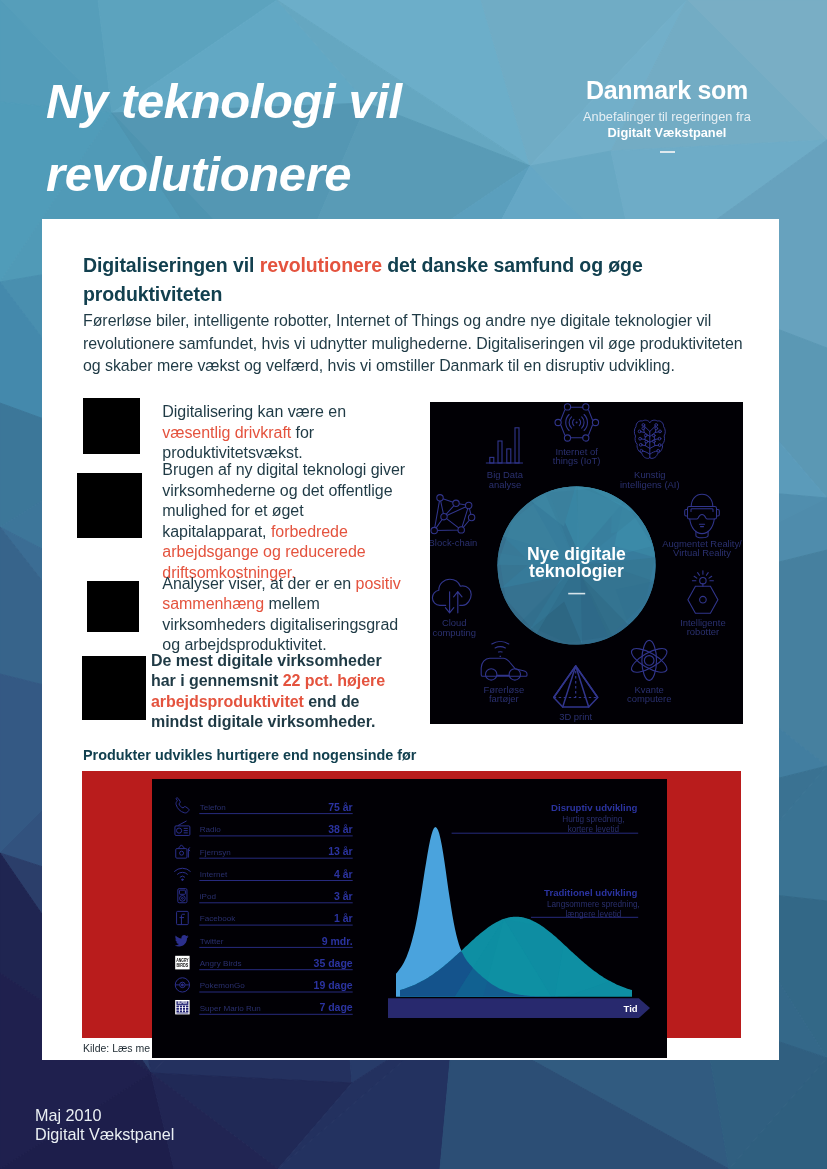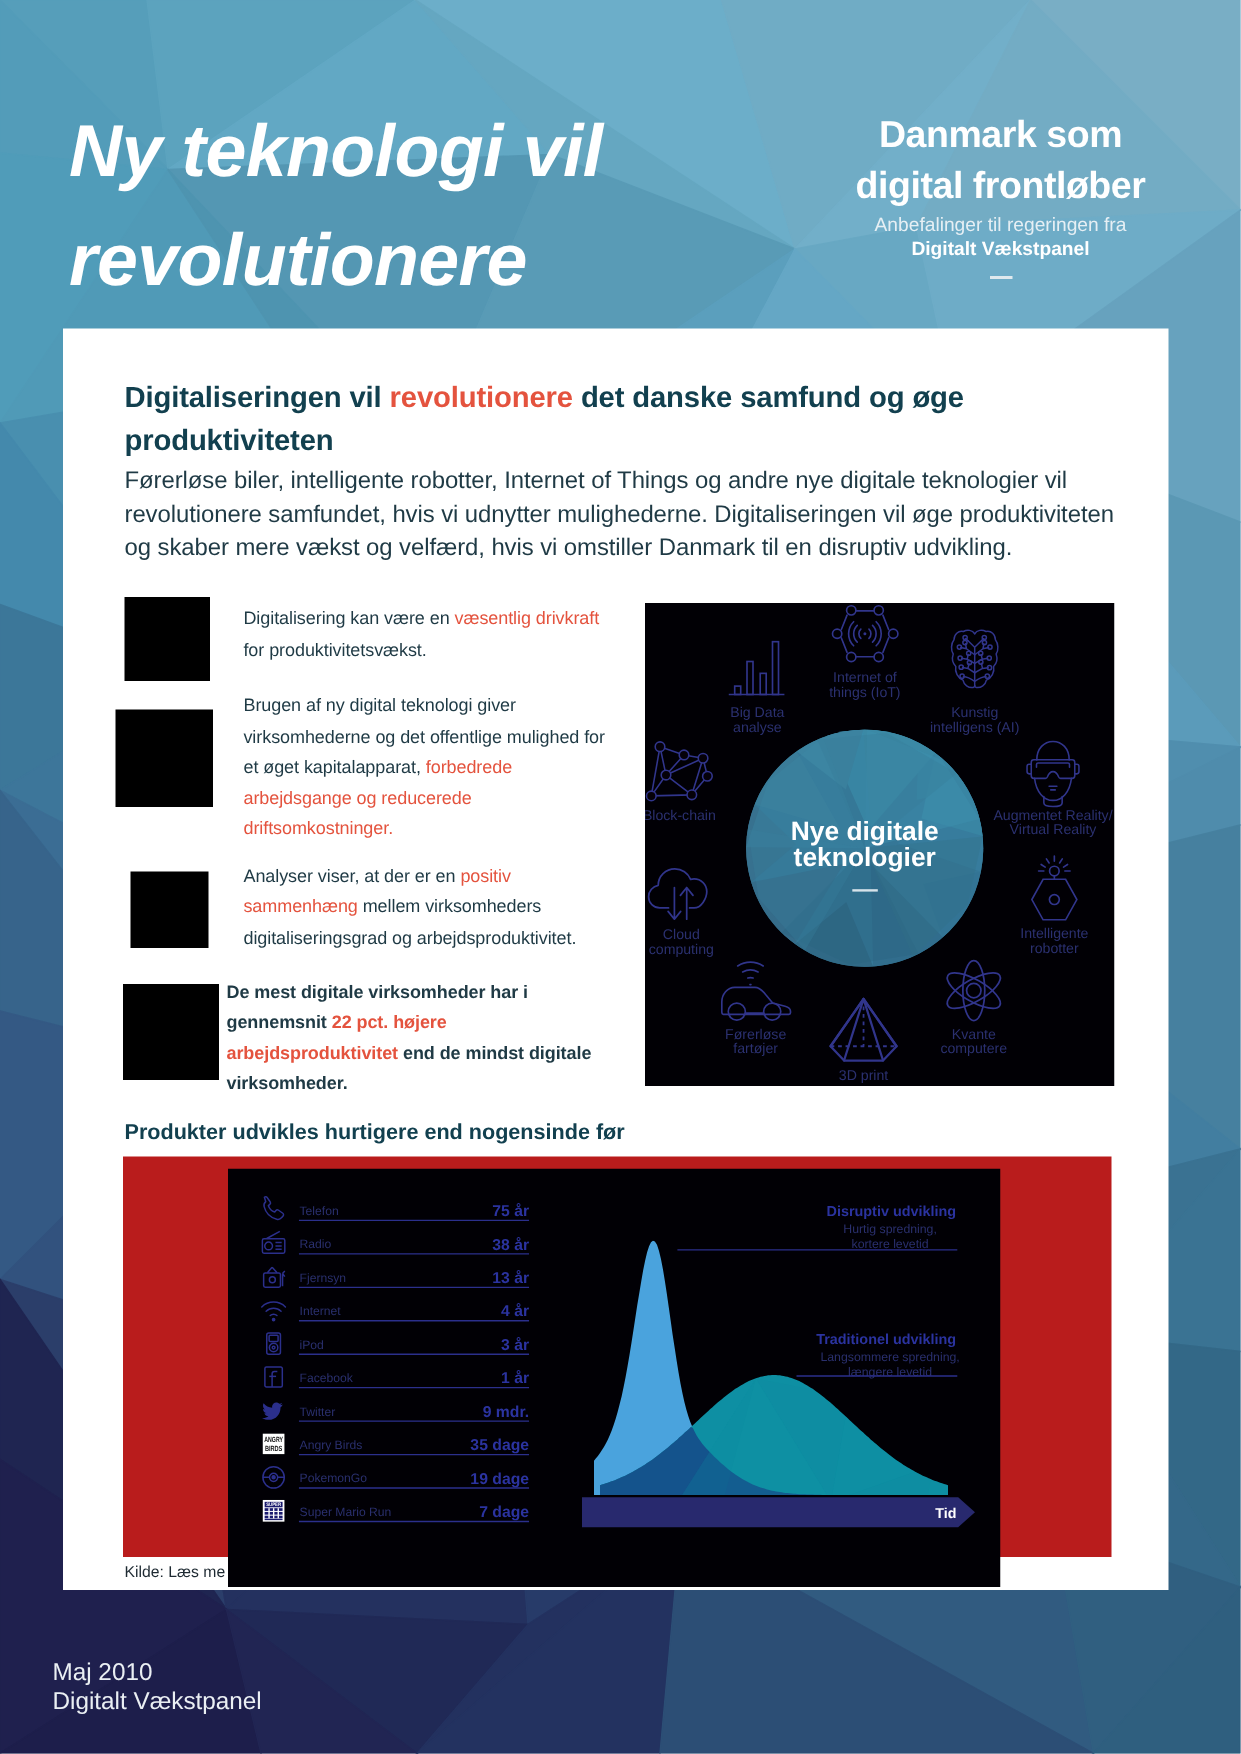--- a/index.html
+++ b/index.html
@@ -22,21 +22,21 @@
   #card{position:absolute;left:42px;top:219px;width:737px;height:841px;
       background:#ffffff;overflow:hidden;}
   .card-h{position:absolute;left:41px;top:32px;width:570px;
       font-size:19.5px;font-weight:bold;color:#12404f;line-height:29px;
       letter-spacing:-0.1px;}
   .hl{color:#e4533e;}
   .card-p{position:absolute;left:41px;top:91px;width:662px;
       font-size:15.95px;color:#1f3a45;line-height:22.6px;letter-spacing:-0.05px;}
 
   .bimg{position:absolute;background:#000000;}
-  .btxt{position:absolute;font-size:12px;color:#1f3a45;line-height:20.5px;letter-spacing:-0.05px;}
+  .btxt{position:absolute;font-size:16px;color:#1f3a45;line-height:20.5px;letter-spacing:-0.05px;}
   .btxt .hl{color:#e4533e;}
 
   .sec-title{position:absolute;left:41px;top:528px;font-size:14.4px;font-weight:bold;color:#12404f;}
   .src-note{position:absolute;left:41px;top:823px;font-size:10.5px;color:#1e2a32;}
 
 
   .techbox{position:absolute;left:388px;top:183px;width:313px;height:322px;}
   .techdiag{display:block;}
   .chartwrap{position:absolute;left:40px;top:552px;width:659px;height:267px;background:#b91c1c;}
   .chartsvg{position:absolute;left:70px;top:8px;display:block;}
@@ -128,21 +128,20 @@
 <polygon points="454,1017 703,1016 729,1169" fill="#315b80" stroke="#315b80" stroke-width="1"></polygon>
 <polygon points="454,1017 729,1169 440,1169" fill="#2c4e75" stroke="#2c4e75" stroke-width="1"></polygon>
 <polygon points="703,1016 827,1058 729,1169" fill="#305f80" stroke="#305f80" stroke-width="1"></polygon>
 <polygon points="827,1058 827,1169 729,1169" fill="#2f5f7f" stroke="#2f5f7f" stroke-width="1"></polygon>
 </svg>
 
   <div class="hdr-title">Ny teknologi vil revolutionere Danmark</div>
 
   <div class="brand">
     <div class="b1">Danmark som</div>
-    <div class="b1">digital frontløber</div>
     <div class="bs">Anbefalinger til regeringen fra</div>
     <div class="bo">Digitalt Vækstpanel</div>
     <div class="brule"></div>
   </div>
 
   <div id="card">
 
     <div class="card-h"><span>Digitaliseringen vil </span><span class="hl">revolutionere</span><span> det danske samfund og øge produktiviteten</span></div>
 
     <div class="card-p">Førerløse biler, intelligente robotter, Internet of Things og andre nye digitale teknologier vil revolutionere samfundet, hvis vi udnytter mulighederne. Digitaliseringen vil øge produktiviteten og skaber mere vækst og velfærd, hvis vi omstiller Danmark til en disruptiv udvikling.</div>

